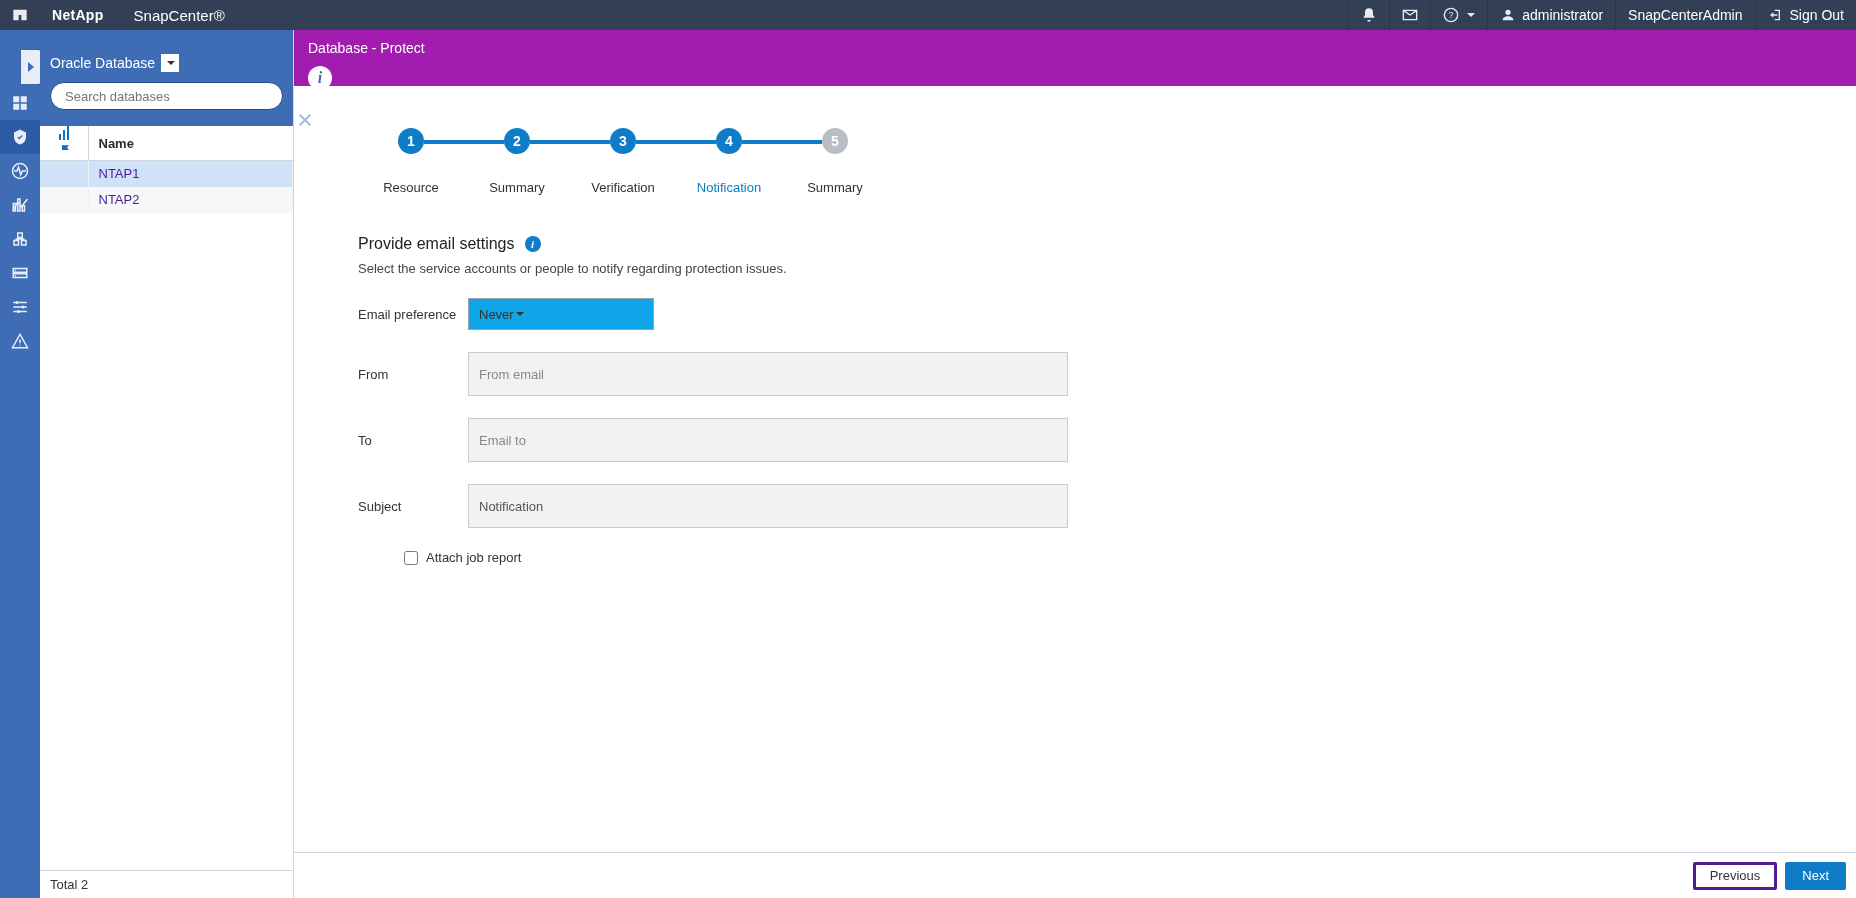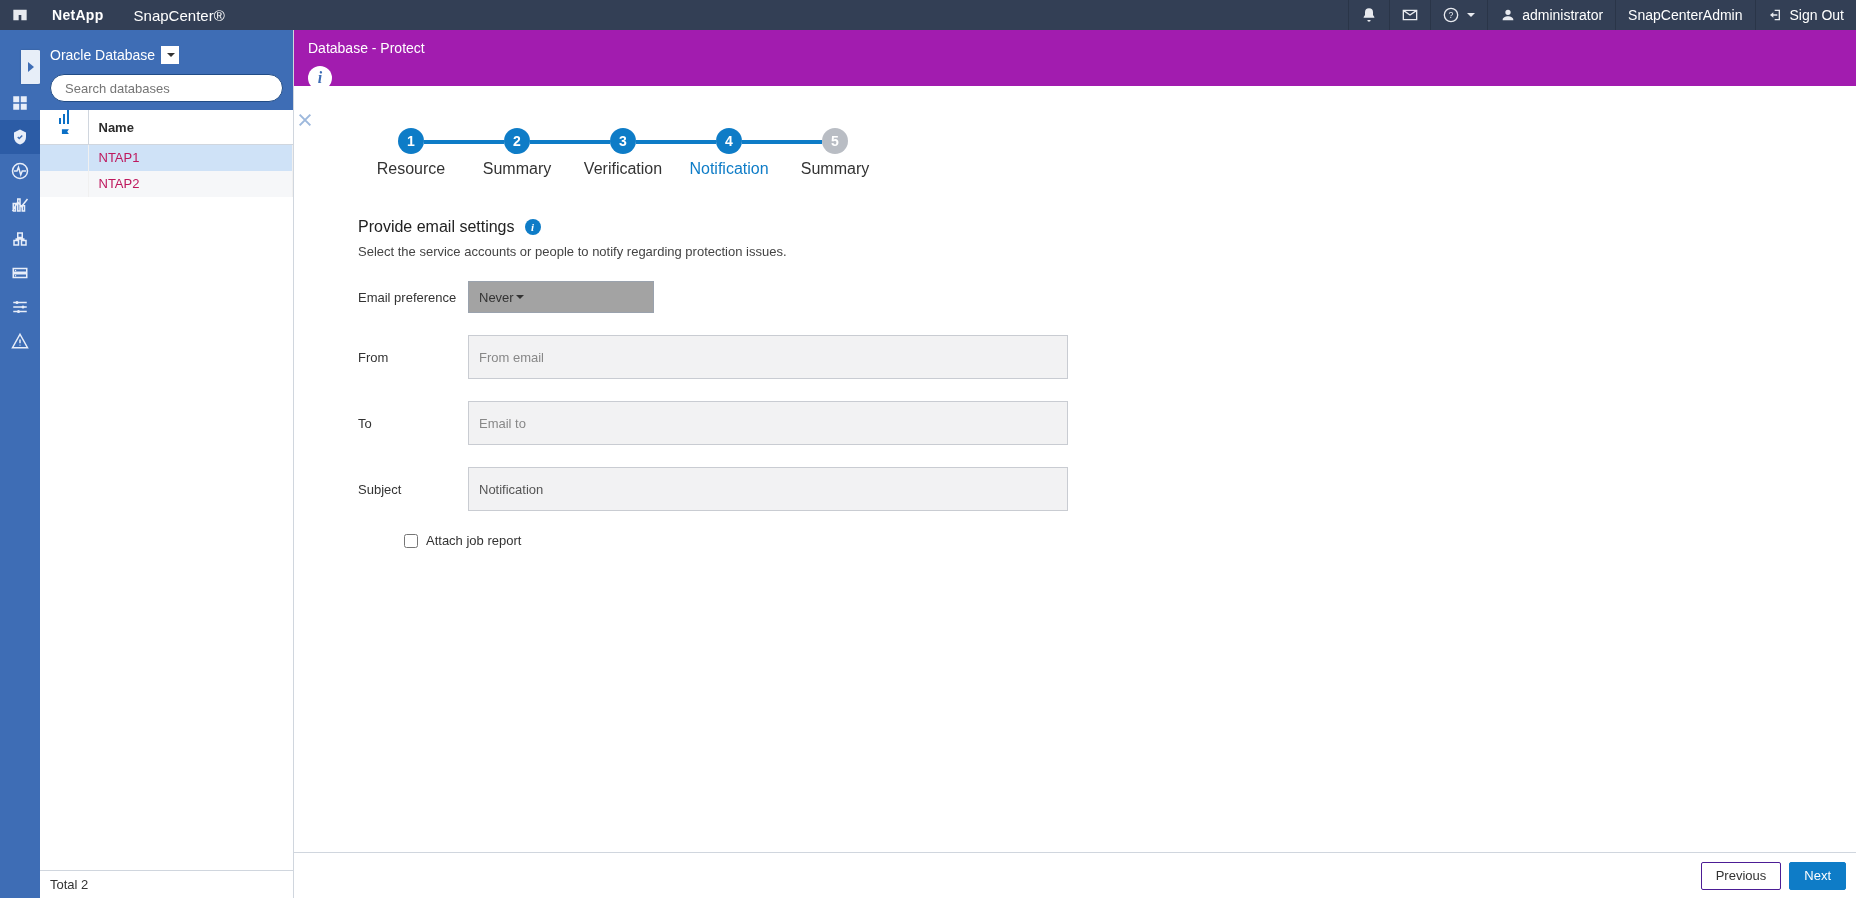--- a/index.html
+++ b/index.html
@@ -20,77 +20,77 @@
 .leftrail { position: absolute; top: 30px; left: 0; bottom: 0; width: 40px; background: #3e6db5; color:#dfe9f7; }
 .leftrail .railbtn { width: 40px; height: 34px; display:flex; align-items:center; justify-content:center; cursor:pointer; }
 .leftrail .railbtn.active { background: #2c5ca6; }
 .leftrail .railbtn svg { fill:#e8eef9; width:18px; height:18px; }
 .leftrail .expand { position: absolute; top: 20px; right: -1px; width: 20px; height: 34px; background: #e7eef8; display:flex; align-items:center; justify-content:center; border-top-right-radius:3px; border-bottom-right-radius:3px; box-shadow: 0 0 2px rgba(0,0,0,.2); cursor:pointer;}
 .leftrail .expand svg{ fill:#3e6db5; width:10px;height:10px;}
 .railstack { padding-top: 56px;}
 
 
 .reslist { position:absolute; top:30px; left:40px; bottom:0; width:254px; background:#fff; border-right:1px solid #d0d6de;}
-.reslist header { height:80px; background:#3e6db5; padding:16px 10px 10px;}
+.reslist header { height:96px; background:#3e6db5; padding:24px 10px 10px;}
 .reslist .dd { display:flex; align-items:center; gap:6px; color:#fff; font-size:14px; }
 .reslist .dd .ddlabel { flex:0 0 auto; }
 .reslist .dd .ddselect { width:18px; height:18px; background:#fff; display:inline-flex; align-items:center; justify-content:center; cursor:pointer;}
 .reslist .dd .ddselect .caret-down{ border-top-color:#333;}
 .reslist .search { margin-top:10px;}
 .reslist .search input { width:100%; height:28px; border-radius:14px; border:1px solid #214c86; padding:0 14px; font-size:13px; outline:none; background:#fff;}
 .reslist table { width:100%; border-collapse: collapse; font-size:13px;}
 .reslist thead th { text-align:left; height:34px; padding:0 10px; border-bottom:1px solid #d0d6de; color:#2c2c2c; font-weight:600; background:#fff;}
 .reslist thead th.iconcol { width:34px; text-align:center; color:#0b70c6; border-right:1px solid #d0d6de;}
 .reslist thead th.iconcol svg{fill:#0b70c6;width:14px;height:14px;}
 .reslist thead th.iconcol .sorticon{display:inline-flex;gap:2px;align-items:flex-end;height:14px;}
 .reslist thead th.iconcol .sorticon span{background:#0b70c6;width:2px;}
 .reslist thead th.iconcol .flag{margin-left:4px;}
 .reslist tbody tr { height:26px; cursor:pointer;}
 .reslist tbody tr:nth-child(even){background:#f6f7f9;}
 .reslist tbody tr.selected{ background:#cfe2f7;}
 .reslist tbody td { padding:0 10px; border-right:1px solid #f0f0f0;}
 .reslist tbody td.iconcell{width:48px;}
-.reslist tbody td.namecell{ color:#be185d; }
+.reslist tbody td.namecell{ color:#4c1d95; }
 .reslist .footer { position:absolute; bottom:0; left:0; right:0; height:28px; border-top:1px solid #d0d6de; padding:0 10px; display:flex; align-items:center; font-size:13px; color:#333; background:#fff;}
 
 
 .main { position:absolute; top:30px; left:294px; right:0; bottom:0; background:#fff;}
 .main header { height:56px; background:#a21caf; color:#fff; display:flex; align-items:flex-start;flex-direction:column; }
 .main header .title { padding:10px 14px; font-size:14px; flex:1;}
 .main header .close { width:22px; height:80px; display:flex; align-items:flex-start; justify-content:center; padding-top:6px; cursor:pointer;}
 .main header .close svg{fill:#9db8dc;width:16px;height:16px;}
 .main header .details { width:52px; display:flex; flex-direction:column; align-items:center; justify-content:center; color:#fff; font-size:11px; gap:4px;}
 .main header .details .infcircle{width:24px;height:24px;border-radius:50%;background:#fff;color:#3e6db5;display:flex;align-items:center;justify-content:center;font-weight:700;font-size:16px;font-family:Georgia,serif;font-style:italic;}
 
 
 .stepper { padding:42px 0 0 64px; display:flex; align-items:flex-start;}
 .step { width:106px; display:flex; flex-direction:column; align-items:center; position:relative;}
 .step:not(:last-child)::after{ content:""; position:absolute; top:12px; left:calc(50% + 13px); right:calc(-50% + 13px); height:4px; background:#0e7cc7;}
 .step .dot{ width:26px; height:26px; border-radius:50%; background:#0e7cc7; color:#fff; display:flex; align-items:center; justify-content:center; font-size:14px; font-weight:600; z-index:1;}
 .step.inactive .dot{ background:#b9bdc4;}
-.step .lbl{ margin-top:6px; font-size:16px; color:#333;}
+.step .lbl{ margin-top:26px; font-size:13px; color:#333;}
 .step.current .lbl{ color:#0e7cc7;}
 
 
 .formarea{ padding:40px 0 0 64px; max-width:1080px;}
 .formarea h3{ font-size:16px; font-weight:400; color:#222; display:flex; align-items:center; gap:10px;}
 .formarea h3 .infosm{ width:16px;height:16px;border-radius:50%;background:#0e7cc7;color:#fff;display:inline-flex;align-items:center;justify-content:center;font-size:11px;font-weight:700;font-family:Georgia,serif;font-style:italic;}
 .formarea .sub{ font-size:13px; color:#444; margin-top:8px;}
 .formrow{ display:flex; align-items:center; margin-top:22px;}
 .formrow label{ width:110px; font-size:13px; color:#333; flex-shrink:0;}
-.formrow .select{ width:186px; height:28px; border:1px solid #9aa2ad; background:#a3a3a3; display:flex; align-items:center; padding:15px 10px; font-size:13px; color:#333; cursor:pointer;}
+.formrow .select{ width:186px; height:28px; border:1px solid #9aa2ad; background:#0ea5e9; display:flex; align-items:center; padding:15px 10px; font-size:13px; color:#333; cursor:pointer;}
 .formrow .select .caret-down{border-top-color:#333;}
 .formrow input[type=text]{ width:600px; height:44px; border:1px solid #c9ccd2; background:#f2f2f3; padding:0 10px; font-size:13px; color:#555;}
 .formrow input[type=text]::placeholder{color:#888;}
 .checkrow{ display:flex; align-items:flex-end; gap:8px; margin-top:22px; font-size:13px; color:#333;padding-left:46px;}
 .checkrow input{width:14px;height:14px;}
 
 
 .bottombar{ position:absolute; bottom:0; left:0; right:0; height:46px; border-top:1px solid #d0d6de; display:flex; align-items:center; justify-content:flex-end; padding:0 10px; gap:8px; background:#fff;}
-.btn{ height:28px; padding:0 14px; font-size:13px; border:1px solid #4c1d95; background:#fff; color:#333; cursor:pointer; border-radius:2px;}
+.btn{ height:28px; padding:0 14px; font-size:13px; border:3px solid #4c1d95; background:#fff; color:#333; cursor:pointer; border-radius:2px;}
 .btn.primary{ background:#0e7cc7; border-color:#0e7cc7; color:#fff;}
 </style>
 </head>
 <body>
 
 <div class="topbar">
   <div class="brand">
     <span class="tbicon">
       <svg viewBox="0 0 24 24">
           <path d="M2 4h8v16H2zM14 4h8v16h-8zM10 4h4v8h-4z"></path>

